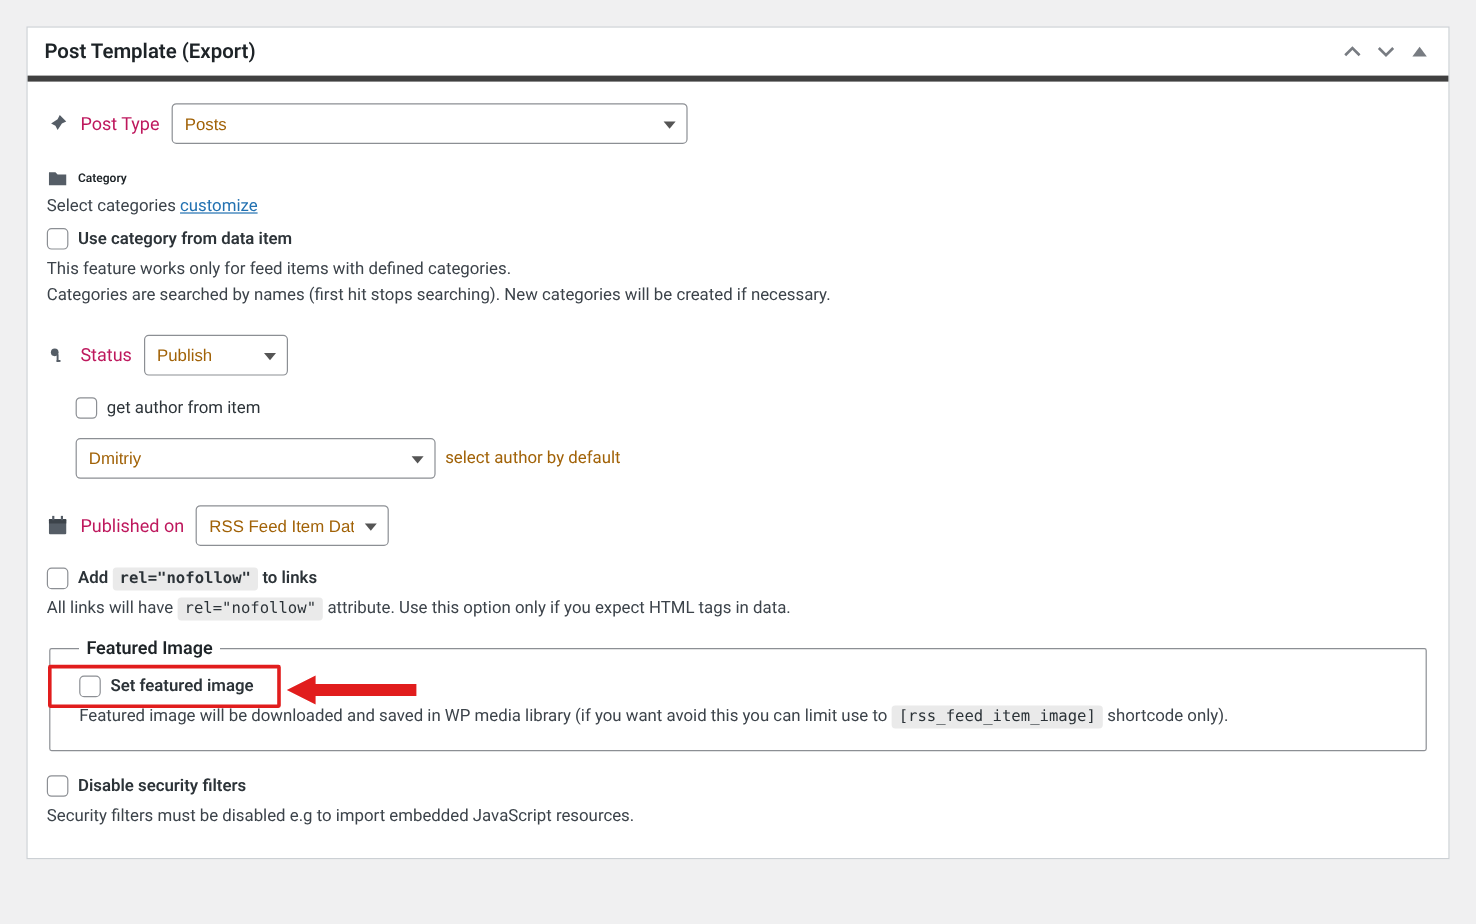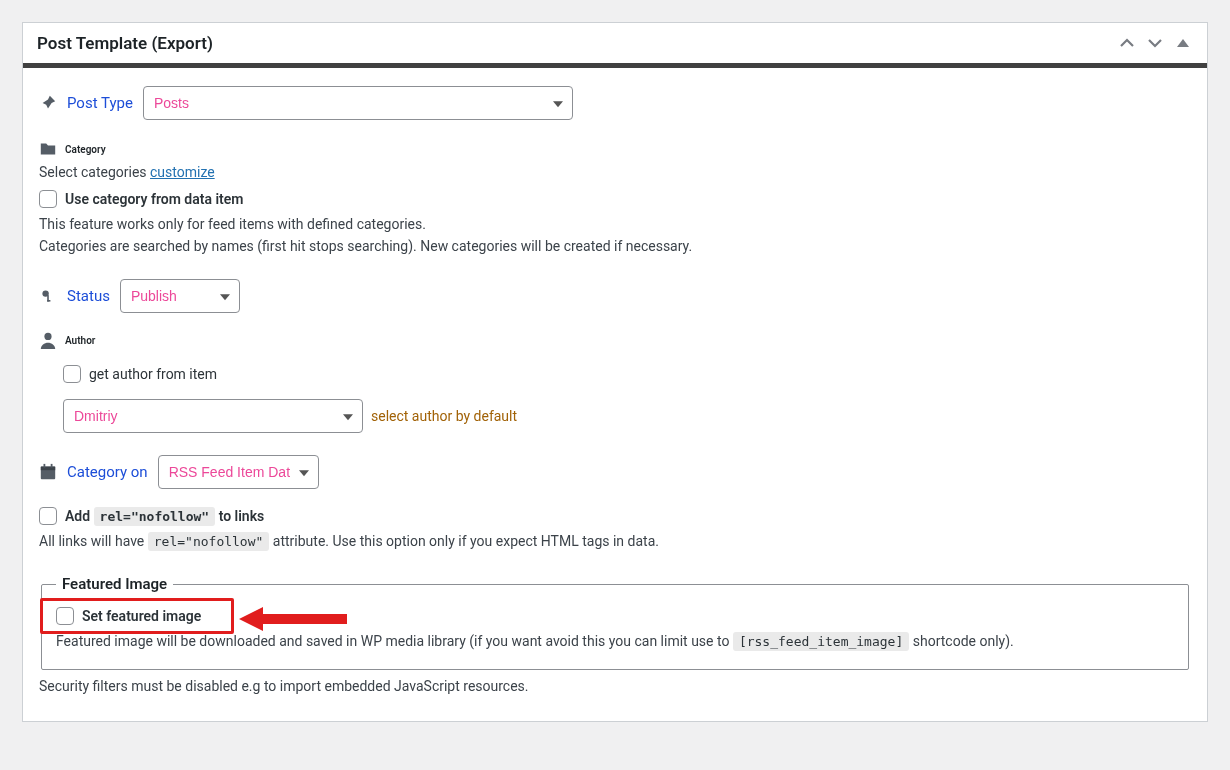--- a/index.html
+++ b/index.html
@@ -42,28 +42,28 @@
     padding: 18px 16px 24px 16px;
   }
   .control-row {
     display: flex;
     align-items: center;
     gap: 10px;
     margin-bottom: 20px;
   }
   .label {
     font-size: 15px;
-    color: #1d4ed8;
+    color: #be185d;
   }
   .wp-select {
     border: 1px solid #8c8f94;
     border-radius: 4px;
     padding: 4px 28px 4px 10px;
     font-size: 14px;
-    color: #ec4899;
+    color: #a16207;
     background: #fff;
     height: 34px;
     appearance: none;
     position: relative;
   }
   .select-wrap {
     position: relative; display:inline-block;
   }
   .select-wrap::after {
     content: "";
@@ -100,22 +100,22 @@
   .help { color:#3c434a; font-size:14px; margin-top:6px; line-height:1.55; }
   .indent { margin-left: 24px; }
   code.tag {
     background:#eaeaea; border-radius:3px; padding:2px 6px;
     font-family: ui-monospace, SFMono-Regular, Menlo, Consolas, monospace;
     font-size: 13px; color:#2c3338;
   }
   fieldset.feat {
     border: 1px solid #8c8f94;
     border-radius: 2px;
-    padding: 10px 14px 16px 14px;
-    margin-top: 22px;
+    padding: 10px 14px 16px 24px;
+    margin-top: 12px;
     position: relative;
   }
   fieldset.feat legend {
     font-size: 15px; font-weight:600; padding: 0 6px; color:#1d2327;
   }
   .annot-box {
     position: absolute;
     border: 3px solid #e11d1d;
     border-radius: 2px;
     pointer-events: none;
@@ -203,29 +203,20 @@
           </svg>
       </span>
       <span class="label">Status</span>
       <span class="select-wrap">
         <select class="wp-select sm">
           <option>Publish</option>
         </select>
       </span>
     </div>
 
-    <div class="section-head">
-      <span class="icon">
-        <svg width="18" height="18" viewBox="0 0 20 20" fill="#555d66">
-            <circle cx="10" cy="6" r="4"></circle>
-            <path d="M2 20c0-4 4-7 8-7s8 3 8 7z"></path>
-          </svg>
-      </span>
-      <span>Author</span>
-    </div>
     <div class="row-tight indent" style="margin-top:16px;">
       <input type="checkbox" class="chk" style="">
       <span>get author from item</span>
     </div>
     <div class="row-tight indent" style="margin-top:16px;">
       <span class="select-wrap">
         <select class="wp-select md">
           <option>Dmitriy</option>
         </select>
       </span>
@@ -236,21 +227,21 @@
 
     <div class="control-row" style="margin-bottom:18px;">
       <span class="icon">
         <svg width="18" height="18" viewBox="0 0 20 20" fill="#555d66">
             <rect x="2" y="4" width="16" height="14" rx="1"></rect>
             <rect x="2" y="4" width="16" height="4" fill="#3c434a"></rect>
             <rect x="5" y="1" width="2" height="4"></rect>
             <rect x="13" y="1" width="2" height="4"></rect>
           </svg>
       </span>
-      <span class="label">Category on</span>
+      <span class="label">Published on</span>
       <span class="select-wrap">
         <select class="wp-select pub">
           <option>RSS Feed Item Date</option>
         </select>
       </span>
     </div>
 
     <div class="row-tight">
       <input type="checkbox" class="chk" style="">
       <span style="font-weight:600;">
@@ -275,16 +266,20 @@
 
       <div class="annot-box" style="left:1px; top:23px; width:194px; height:36px;"></div>
 
       <div class="annot-arrow" style="left:200px; top:30px;">
         <svg width="110" height="28" viewBox="0 0 110 28">
           <polygon points="0,14 24,2 24,9 108,9 108,19 24,19 24,26" fill="#e11d1d"></polygon>
         </svg>
       </div>
     </div>
 
+    <div class="row-tight" style="margin-top:20px;">
+      <input type="checkbox" class="chk" style="">
+      <span style="font-weight:600;">Disable security filters</span>
+    </div>
     <div class="help">Security filters must be disabled e.g to import embedded JavaScript resources.</div>
 
   </div>
 </div>
 
 </body></html>

